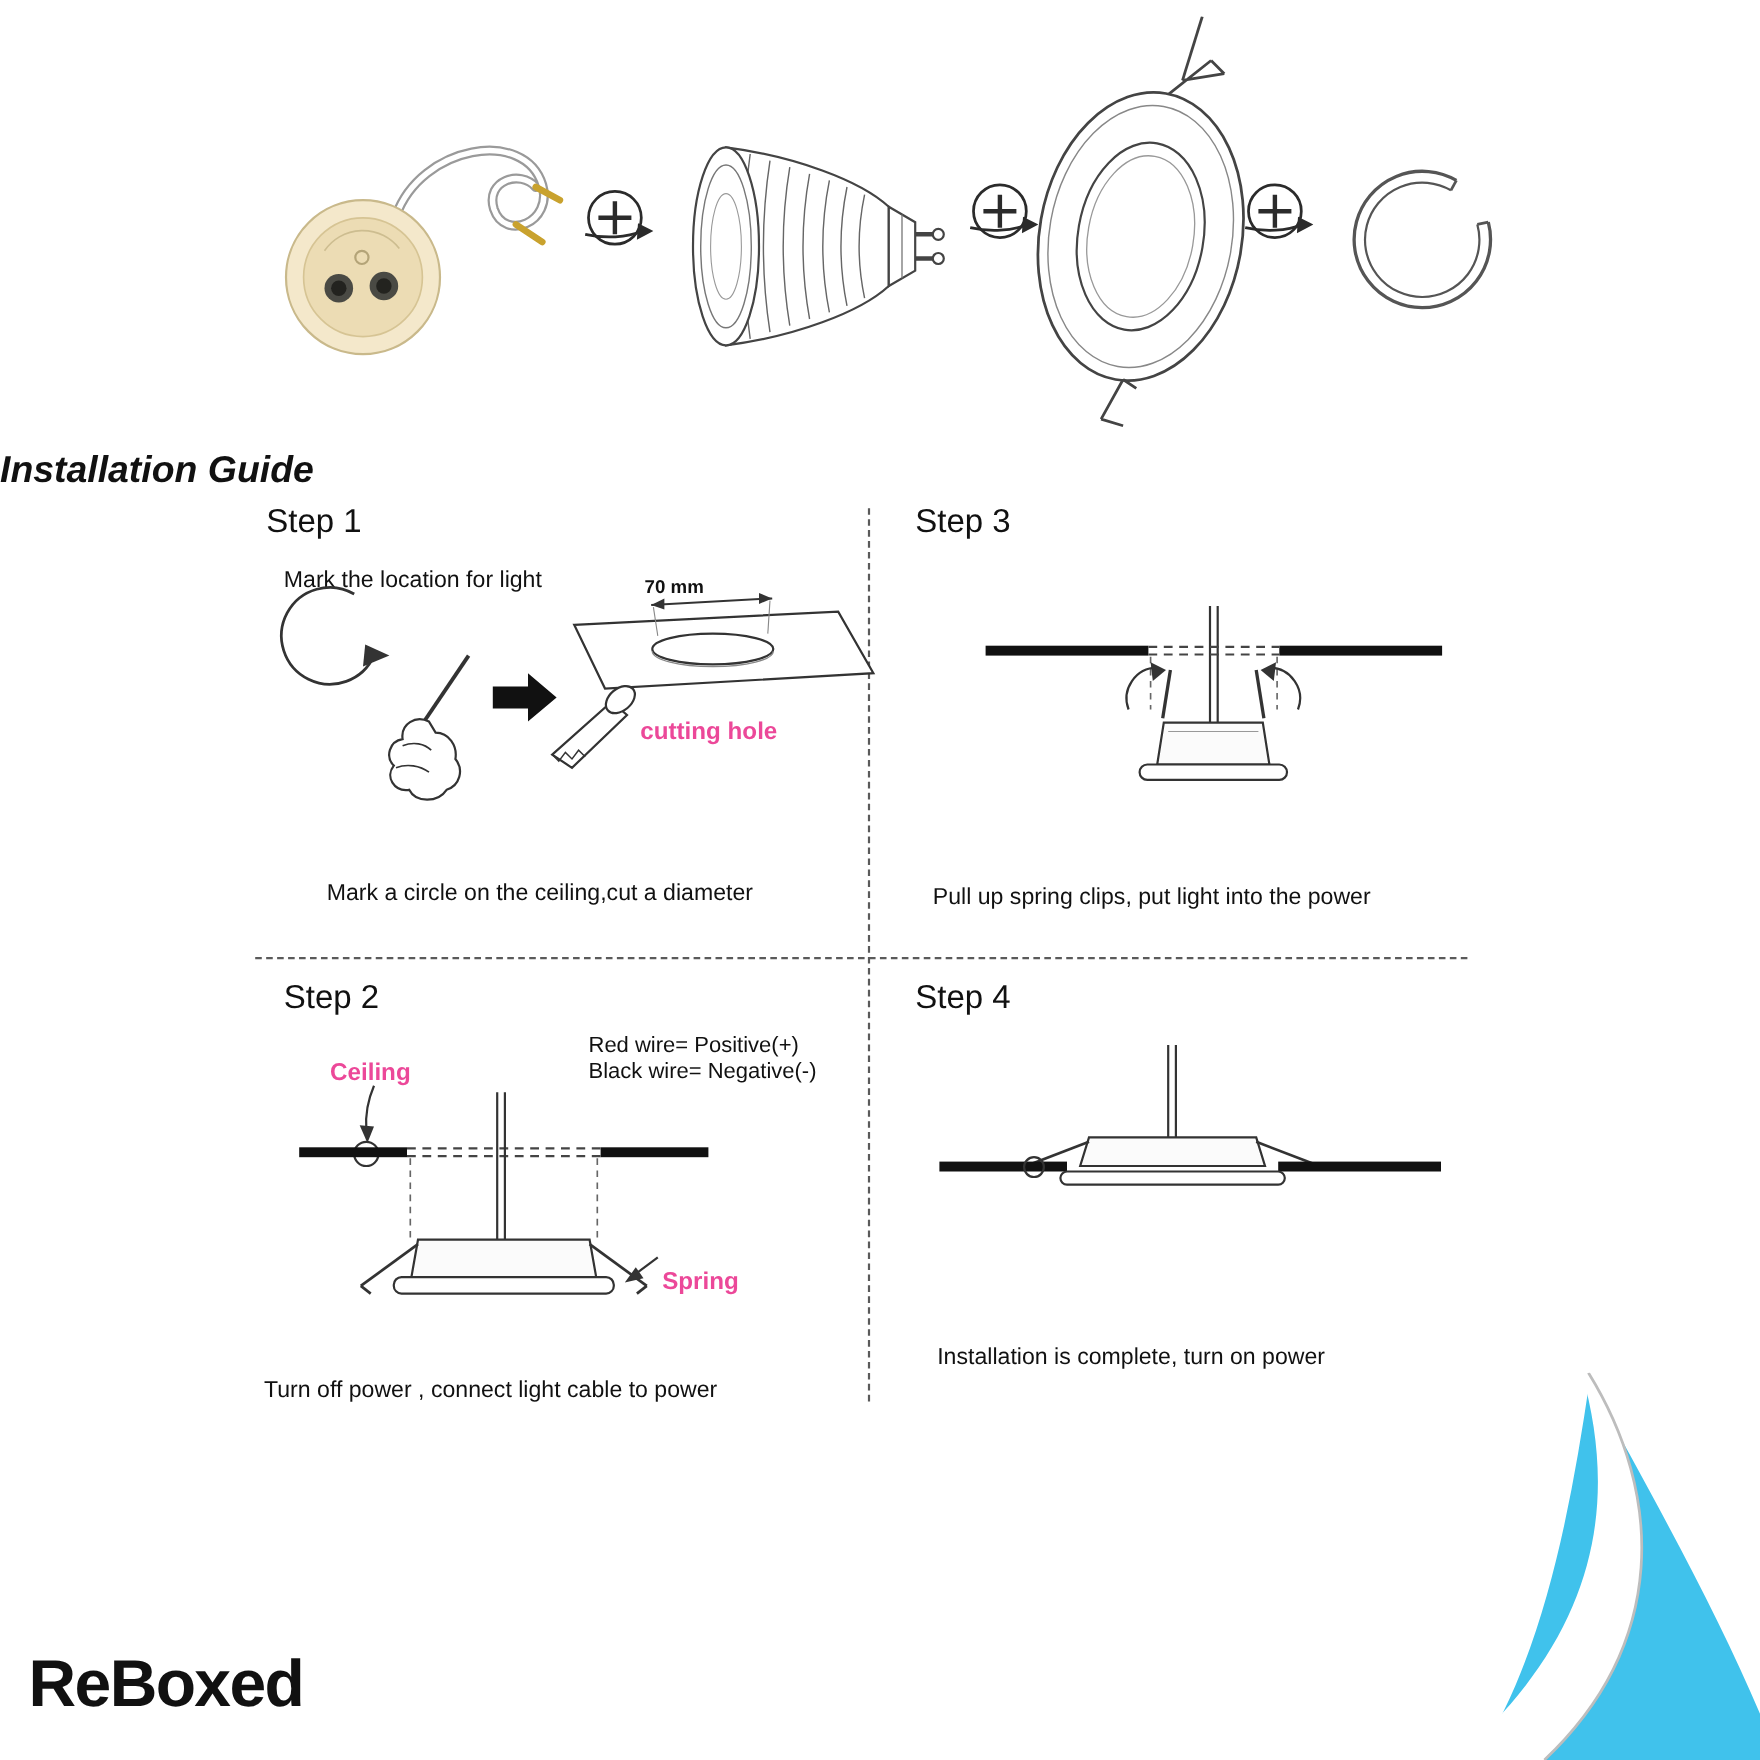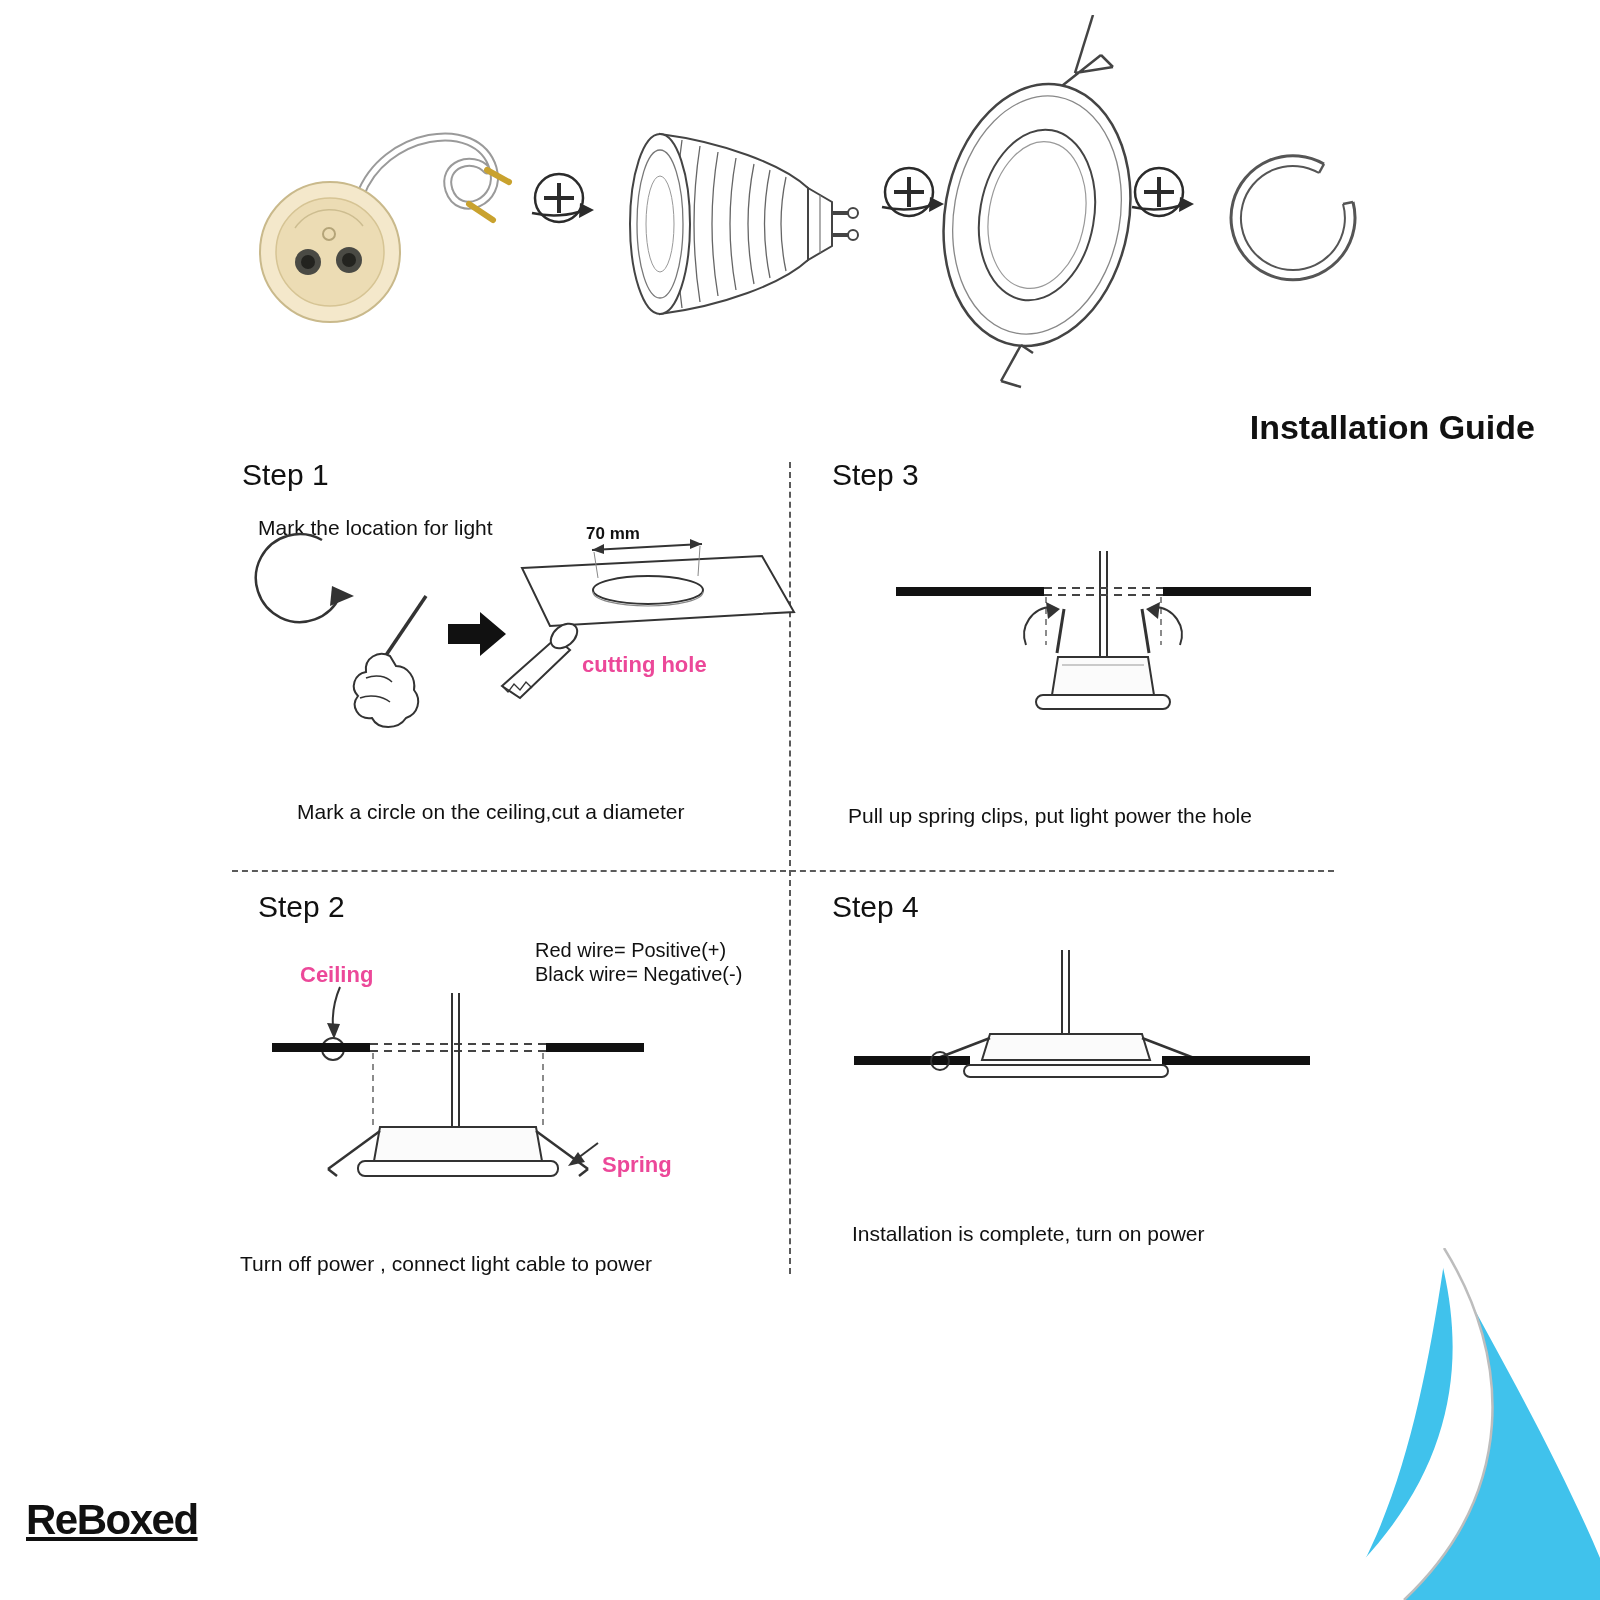--- a/index.html
+++ b/index.html
@@ -8,40 +8,40 @@
     position: relative;
     width: 1600px; height: 1600px;
     background: #ffffff;
     font-family: "Liberation Sans", sans-serif;
     color: #1a1a1a;
     overflow: hidden;
   }
   .abs { position: absolute; }
   .page-title {
     top: 408px; left: 0; width: 1535px;
-    text-align: right;
-    font-size: 34px; font-weight: 600; color: #111;
+    text-align: left;
+    font-size: 34px; font-weight: 600; color: #111; font-style: italic;
   }
   .step-title { font-size: 30px; font-weight: 400; color: #111; }
   .lead { font-size: 21px; color: #111; }
   .caption { font-size: 21px; color: #111; line-height: 1.55; }
   .small-label { font-size: 17px; font-weight: 600; color: #111; }
   .mid-label { font-size: 22px; color: #ec4899; font-weight: bold; }
   .wire-note { font-size: 20px; color: #111; line-height: 1.2; }
   .divider-v {
     left: 789px; top: 462px; height: 812px; width: 0;
     border-left: 2px dashed #5a5a5a;
   }
   .divider-h {
     left: 232px; top: 870px; width: 1102px; height: 0;
     border-top: 2px dashed #5a5a5a;
   }
   .brand {
     left: 26px; top: 1496px;
-    font-size: 42px; font-weight: 800; letter-spacing: -1.5px; color: #111; text-decoration: underline;
+    font-size: 60px; font-weight: 800; letter-spacing: -1.5px; color: #111;
   }
   svg { display:block; }
 </style>
 </head>
 <body>
 
 <div class="page">
 
   <div class="abs" style="left:0;top:0;width:1600px;height:410px;">
 
@@ -208,21 +208,21 @@
         <polygon points="178,57 192,64 180,74" fill="#333"></polygon>
         <path d="M312 100 A28 28 0 0 0 286 62" fill="none" stroke="#333" stroke-width="2"></path>
         <polygon points="292,57 278,64 290,74" fill="#333"></polygon>
 
         <path d="M190 112 L280 112 L286 150 L184 150 Z" fill="#fbfbfb" stroke="#333" stroke-width="2"></path>
         <line x1="194" y1="120" x2="276" y2="120" stroke="#999" stroke-width="1"></line>
         <rect x="168" y="150" width="134" height="14" rx="7" fill="#fff" stroke="#333" stroke-width="2"></rect>
       </svg>
     </div>
 
-    <div class="abs caption" style="left:848px;top:800px;width:470px;">Pull up spring clips, put light power the hole</div>
+    <div class="abs caption" style="left:848px;top:800px;width:470px;">Pull up spring clips, put light into the power</div>
   </div>
 
   <div>
     <div class="abs step-title" style="left:258px;top:890px;">Step 2</div>
 
     <div class="abs wire-note" style="left:535px;top:938px;">
       <div>Red wire= Positive(+)</div>
       <div>Black wire= Negative(-)</div>
     </div>
 

